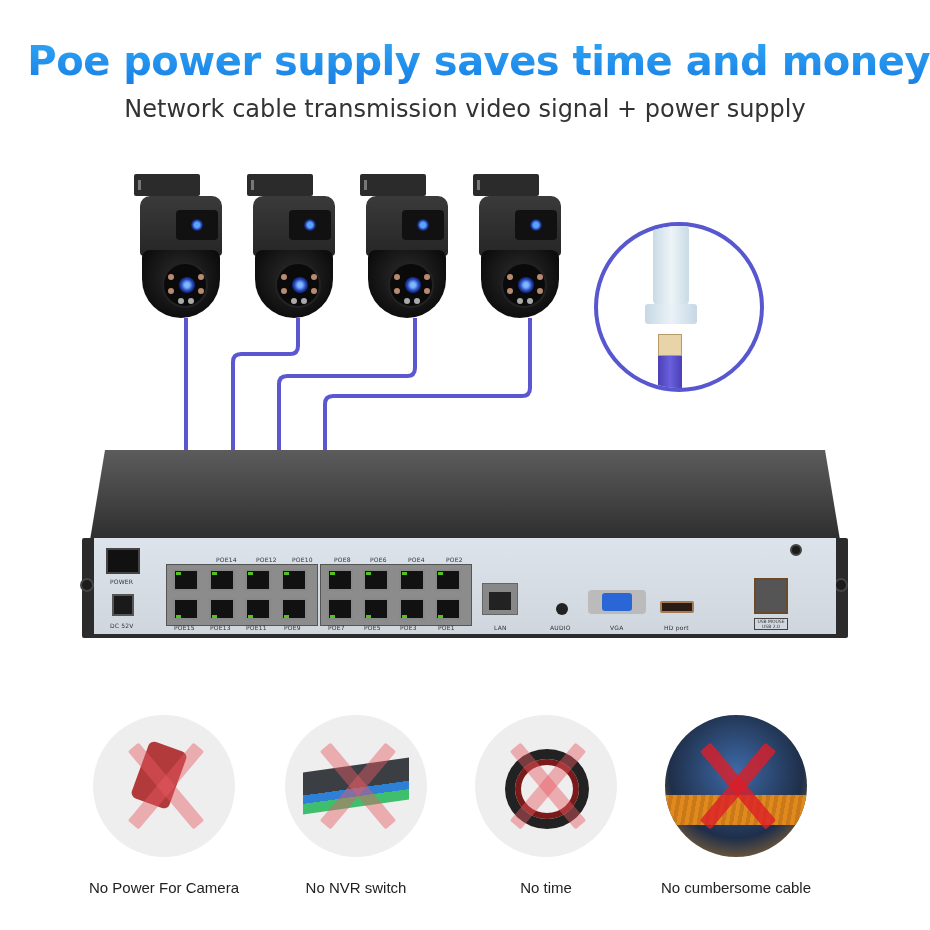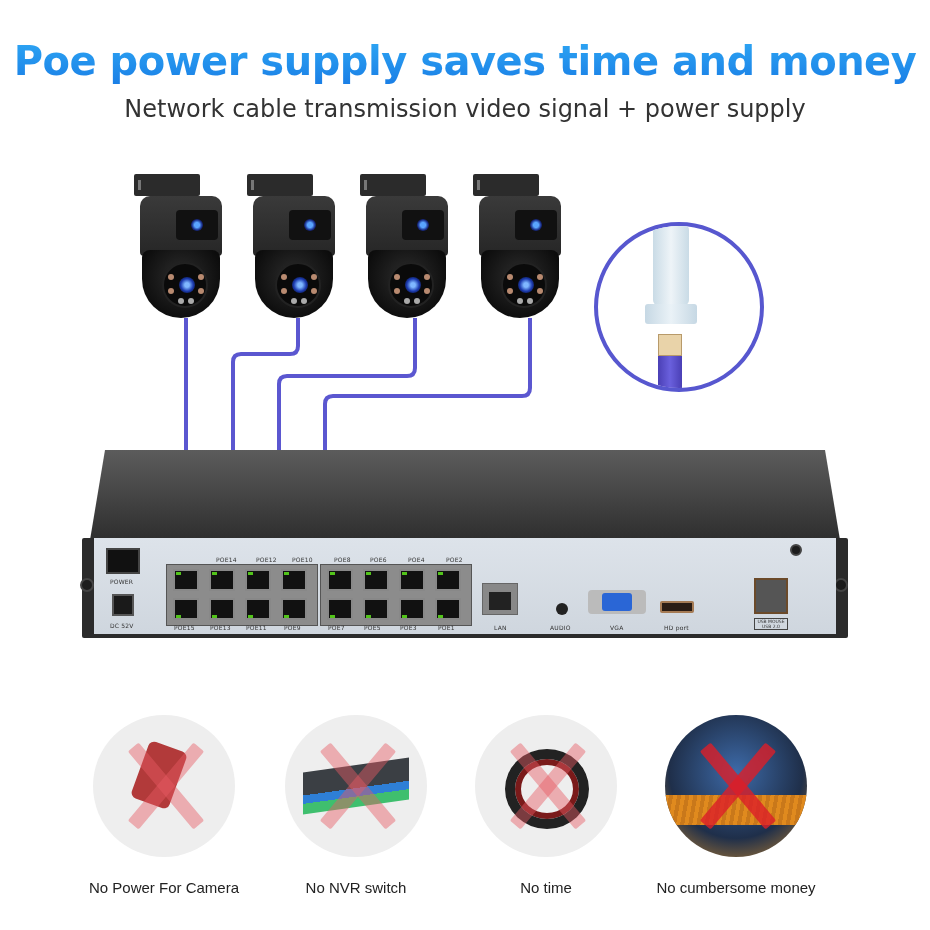--- a/index.html
+++ b/index.html
@@ -1,20 +1,20 @@
 <!DOCTYPE html>
 <html><head>
 <meta charset="utf-8">
 <style>
   * { box-sizing: border-box; margin: 0; padding: 0; }
   html, body { width: 930px; height: 930px; background: #ffffff; overflow: hidden; }
   body { position: relative; font-family: "DejaVu Sans", "Liberation Sans", sans-serif; }
 
   .title {
-    position: absolute; left: 0; top: 38px; width: 930px; text-align: center;
+    position: absolute; left: 0; top: 38px; width: 930px; text-align: right;
     font-size: 40px; font-weight: bold; letter-spacing: -0.5px;
     background: linear-gradient(180deg, #2ea7f4 0%, #1a7fe6 100%);
     -webkit-background-clip: text; background-clip: text; color: #1e8ced;
     -webkit-text-fill-color: transparent;
   }
   .subtitle {
     position: absolute; left: 0; top: 95px; width: 930px; text-align: center;
     font-size: 24px; color: #333333;
   }
 
@@ -309,15 +309,15 @@
       <div class="prop" style="left:30px; top:34px; width:84px; height:80px; border:10px solid #222; border-radius:50%; box-shadow: inset 0 0 0 6px #7a1a1a;"></div>
       <div class="x-mark"></div>
     </div>
     <div class="feat-label">No time</div>
   </div>
   <div class="feature" style="left:646px;">
     <div class="feat-circle dark">
       <div class="prop" style="left:0; top:80px; width:142px; height:30px; background:repeating-linear-gradient(100deg, #e08a1e 0 4px, #c9781a 4px 8px);"></div>
       <div class="x-mark"></div>
     </div>
-    <div class="feat-label">No cumbersome money</div>
+    <div class="feat-label">No cumbersome cable</div>
   </div>
 </div>
 
 </body></html>

